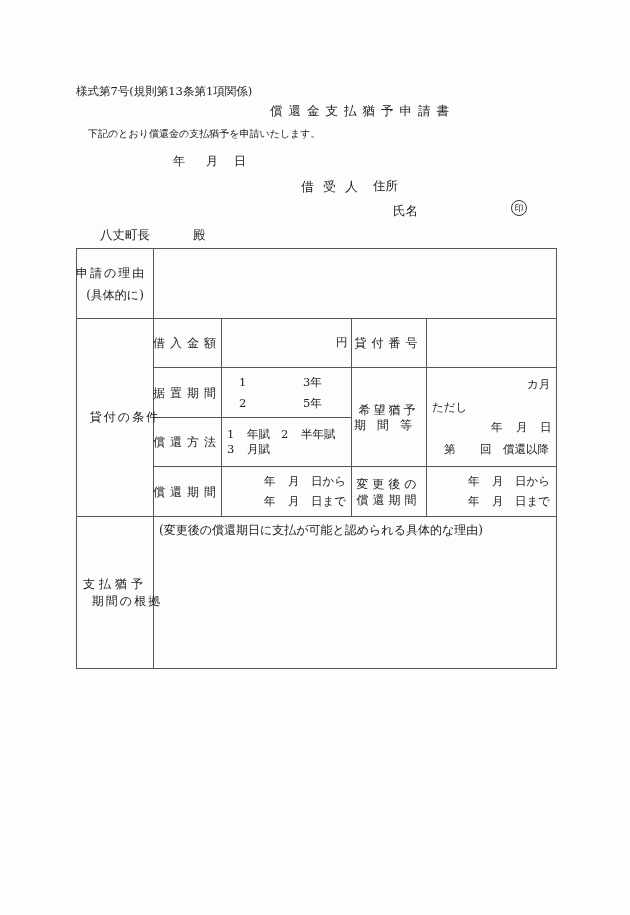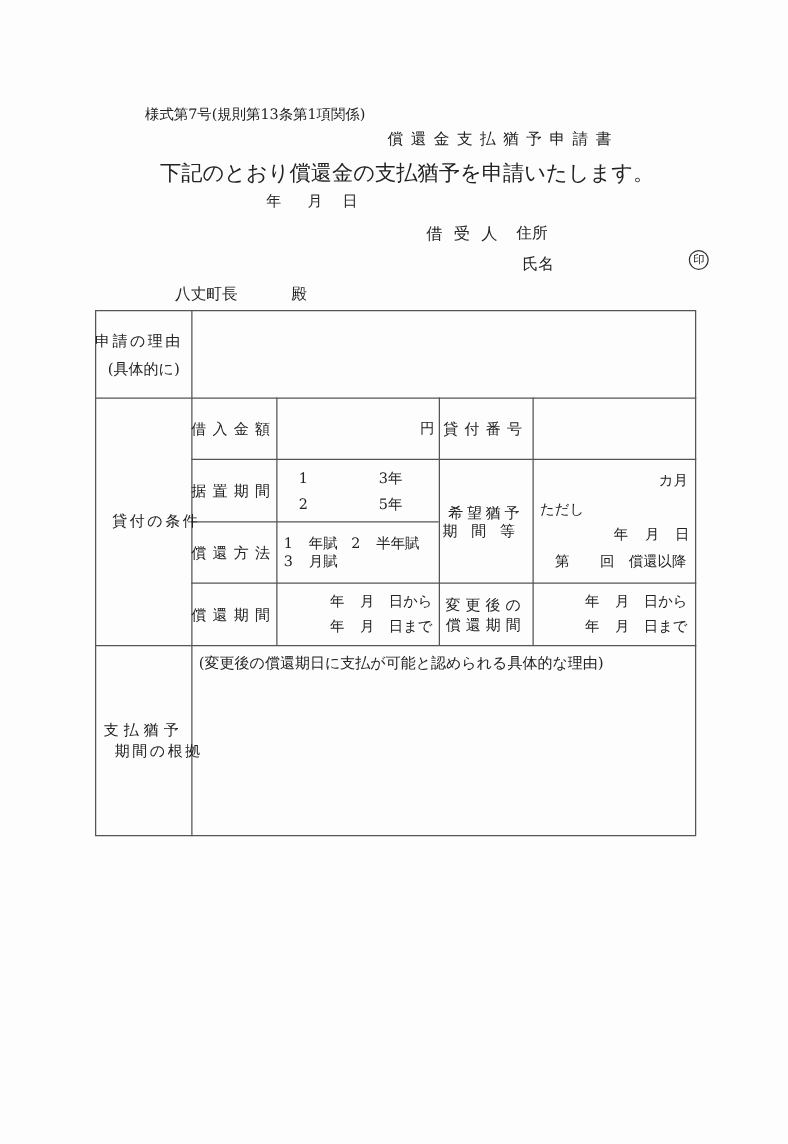--- a/index.html
+++ b/index.html
@@ -1,27 +1,27 @@
 <!DOCTYPE html>
 <html><head>
 <meta charset="utf-8">
 <style>
   html, body { margin:0; padding:0; }
   body {
     width:630px; height:915px; background:#fdfdfd; position:relative; overflow:hidden;
     font-family:"DejaVu Serif", "Liberation Serif", serif; color:#222; font-size:12px;
   }
-  .abs { position:absolute; white-space:nowrap;margin-left:40px; }
+  .abs { position:absolute; white-space:nowrap; }
   .form-id { left:76px; top:84px; font-size:11.5px; }
   .title { left:270px; top:103px; font-size:12.5px; letter-spacing:6px;font-family:Liberation Mono, monospace; }
-  .intro { left:88px; top:127px; font-size:17px; }
+  .intro { left:88px; top:127px; font-size:10px; }
   .date { top:153px; font-size:12px; }
   .borrower-label { left:301px; top:178px; font-size:13px; letter-spacing:9px; }
   .address-label { left:373px; top:178px; font-size:12.5px; }
-  .name-label { left:378px; top:203px; font-size:12.5px;text-align:center; }
+  .name-label { left:393px; top:203px; font-size:12.5px;text-align:center; }
   .seal {
     left:511px; top:200px; width:14px; height:14px; border:1.2px solid #333; border-radius:50%;
     font-size:9px; line-height:14px; text-align:center;
   }
   .addressee { left:100px; top:227px; font-size:12.5px; }
   .honorific { left:193px; top:227px; font-size:12.5px; }
 
   .tbl { position:absolute; border:1.2px solid #555; box-sizing:border-box; }
   .line-h { position:absolute; height:0; border-top:1.2px solid #555; }
   .line-v { position:absolute; width:0; border-left:1.2px solid #555; }

